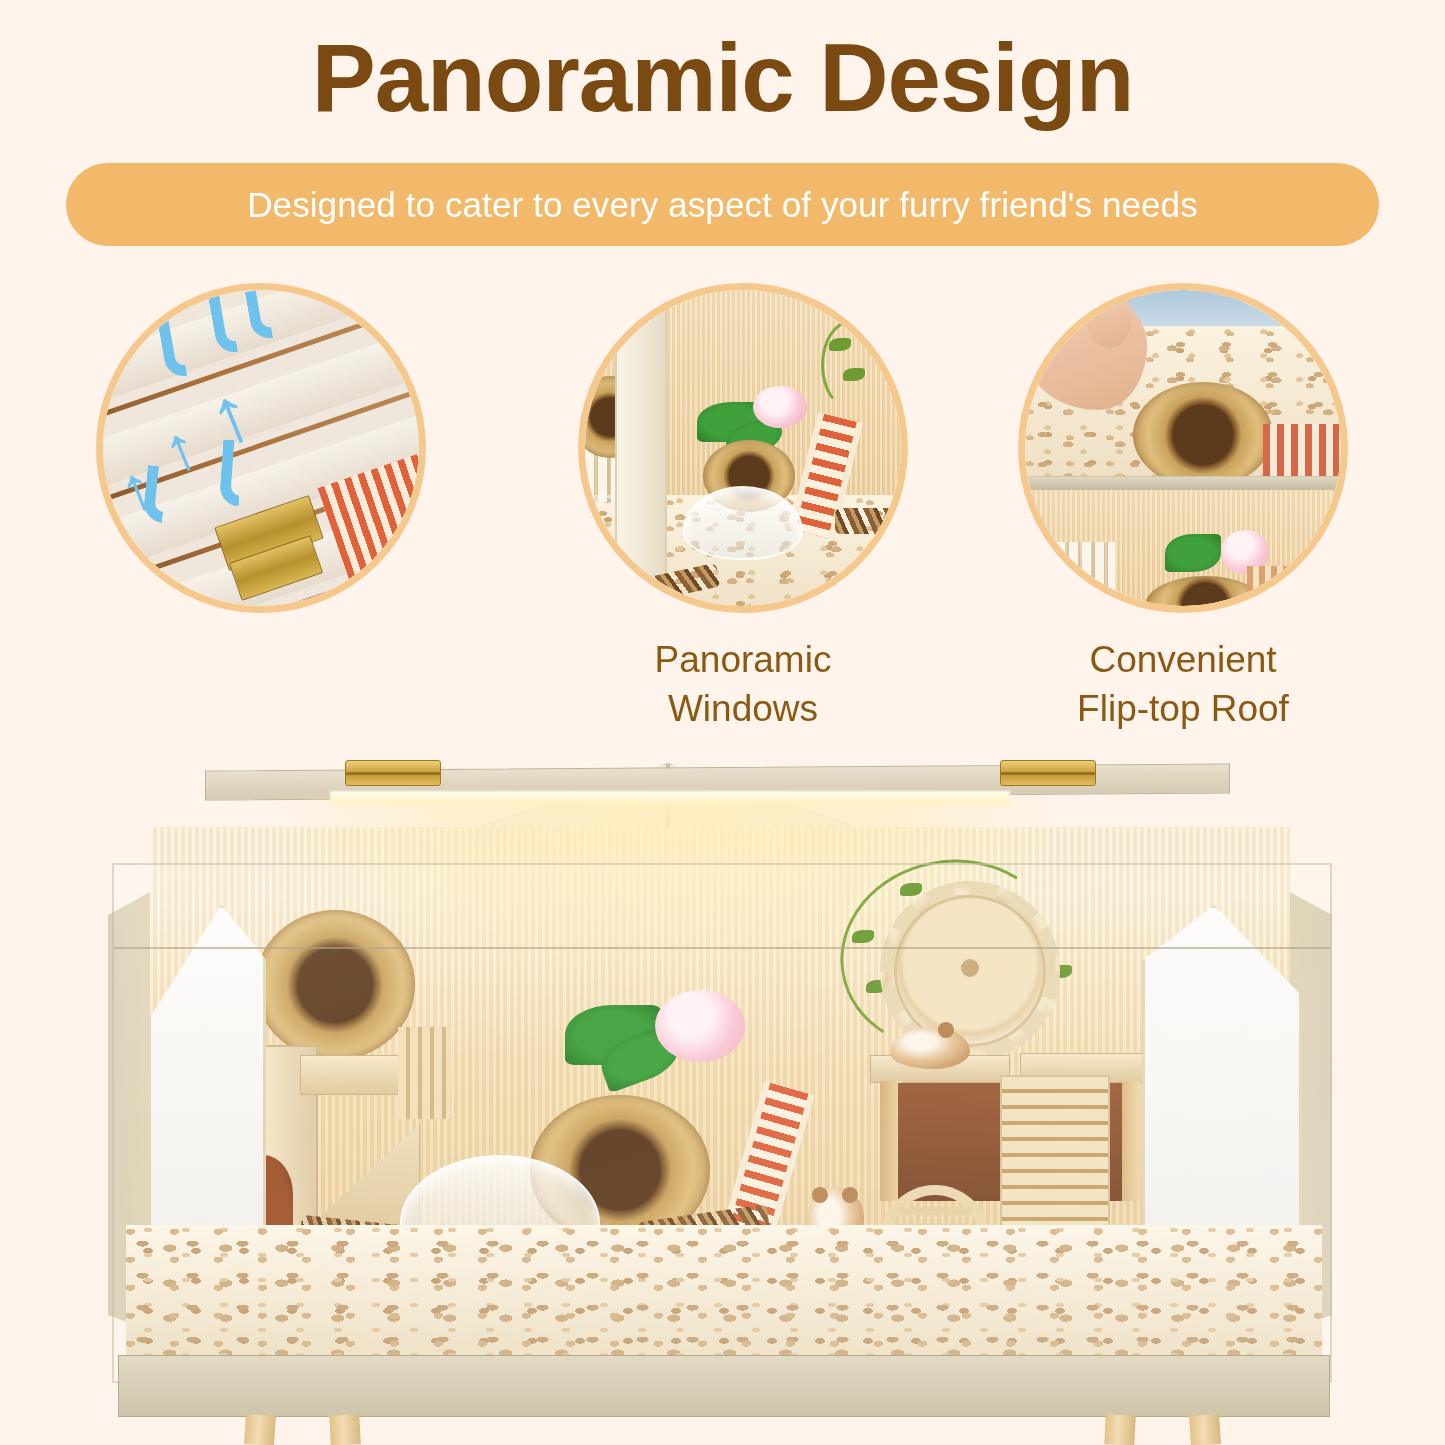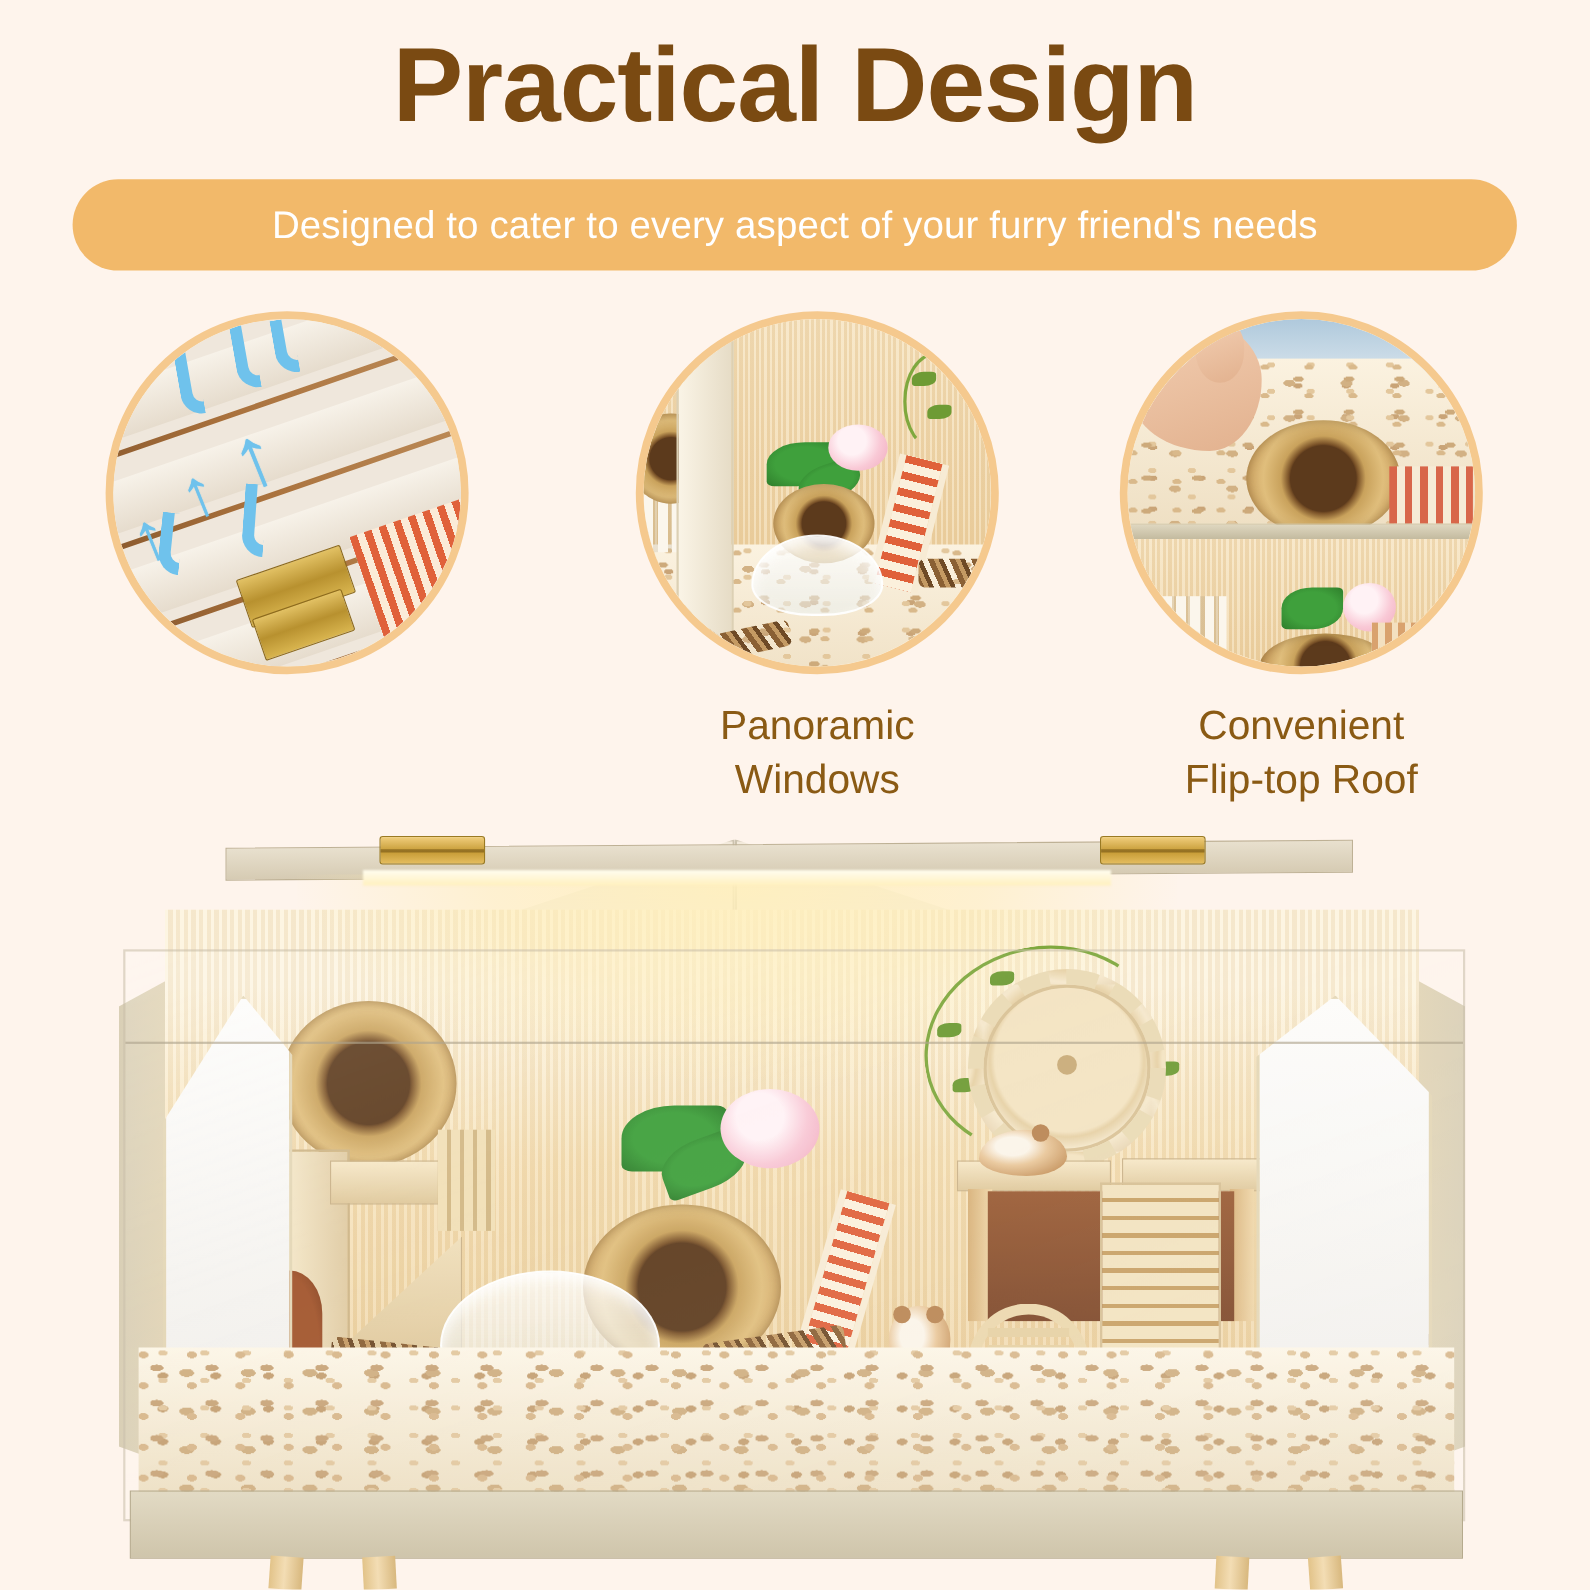--- a/index.html
+++ b/index.html
@@ -372,21 +372,21 @@
     position:absolute;
     border: 10px solid #EBD7AC;
     border-bottom: none;
     border-radius: 120px 120px 0 0;
     background: transparent;
   }
 </style>
 </head>
 <body>
 
-<h1 class="page-title">Practical Design</h1>
+<h1 class="page-title">Panoramic Design</h1>
 
 <div class="subtitle-pill">
   <span class="subtitle-text">Designed to cater to every aspect of your furry friend's needs</span>
 </div>
 
 <div class="features">
 
   <div class="feature feature-1">
     <div class="circle">
       <div class="circle-inner">

